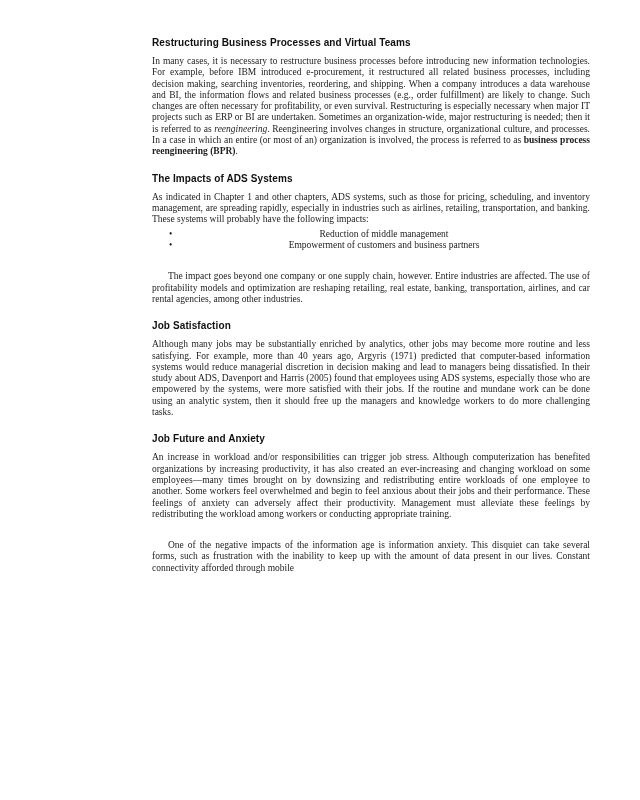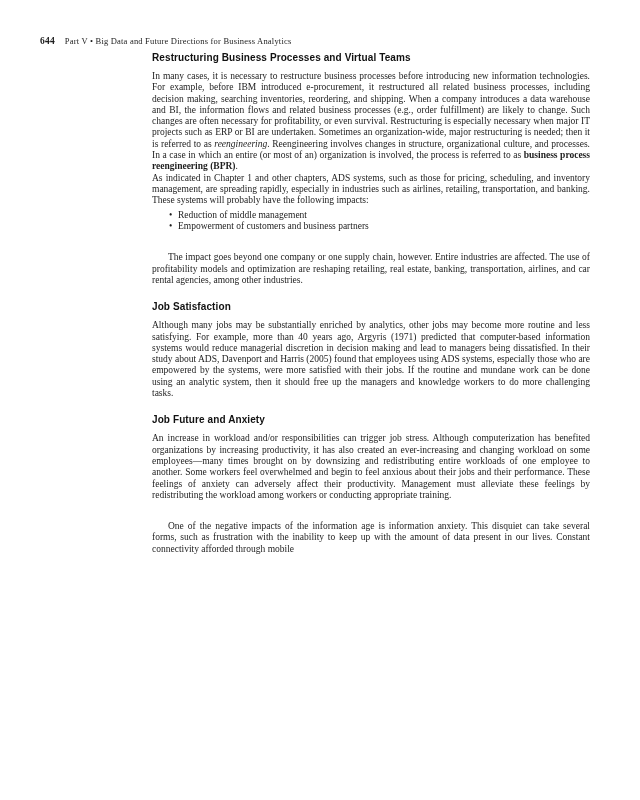--- a/index.html
+++ b/index.html
@@ -56,20 +56,21 @@
       margin-top: 0;
     }
     .para.indent {
       text-indent: 16px;
       margin-top: 20px;
     }
     .bullet-list {
       list-style: none;
       margin: 3px 0 4px 0;
       padding-left: 26px;
+      text-align: center;
     }
     .bullet-list li {
       font-size: 9.5px;
       line-height: 11.4px;
       position: relative;
     }
     .bullet-list li::before {
       content: "\2022";
       position: absolute;
       left: -9px;
@@ -77,29 +78,27 @@
       font-size: 9.5px;
     }
     .em-text { font-style: italic; }
     .bold-text { font-weight: bold; }
   </style>
 </head>
 <body>
 
 <div class="page">
 
-  <div class="running-header">
-    <span class="page-number">644</span><span class="header-text">Part V • Big Data and Future Directions for Business Analytics</span>
-  </div>
 
   <div class="content">
 
     <h2 class="section-heading first">Restructuring Business Processes and Virtual Teams</h2>
     <p class="para"><span>In many cases, it is necessary to restructure business processes before introducing new information technologies. For example, before IBM introduced e-procurement, it restructured all related business processes, including decision making, searching inventories, reordering, and shipping. When a company introduces a data warehouse and BI, the information flows and related business processes (e.g., order fulfillment) are likely to change. Such changes are often necessary for profitability, or even survival. Restructuring is especially necessary when major IT projects such as ERP or BI are undertaken. Sometimes an organization-wide, major restructuring is needed; then it is referred to as </span><span class="em-text">reengineering</span><span>. Reengineering involves changes in structure, organizational culture, and processes. In a case in which an entire (or most of an) organization is involved, the process is referred to as </span><span class="bold-text">business process reengineering (BPR)</span><span>.</span></p>
 
+    <h2 class="section-heading">The Impacts of ADS Systems</h2>
     <p class="para">As indicated in Chapter 1 and other chapters, ADS systems, such as those for pricing, scheduling, and inventory management, are spreading rapidly, especially in industries such as airlines, retailing, transportation, and banking. These systems will probably have the following impacts:</p>
     <ul class="bullet-list">
       <li>Reduction of middle management</li>
       <li>Empowerment of customers and business partners</li>
     </ul>
     <p class="para indent">The impact goes beyond one company or one supply chain, however. Entire industries are affected. The use of profitability models and optimization are reshaping retailing, real estate, banking, transportation, airlines, and car rental agencies, among other industries.</p>
 
     <h2 class="section-heading">Job Satisfaction</h2>
     <p class="para">Although many jobs may be substantially enriched by analytics, other jobs may become more routine and less satisfying. For example, more than 40 years ago, Argyris (1971) predicted that computer-based information systems would reduce managerial discretion in decision making and lead to managers being dissatisfied. In their study about ADS, Davenport and Harris (2005) found that employees using ADS systems, especially those who are empowered by the systems, were more satisfied with their jobs. If the routine and mundane work can be done using an analytic system, then it should free up the managers and knowledge workers to do more challenging tasks.</p>
 

